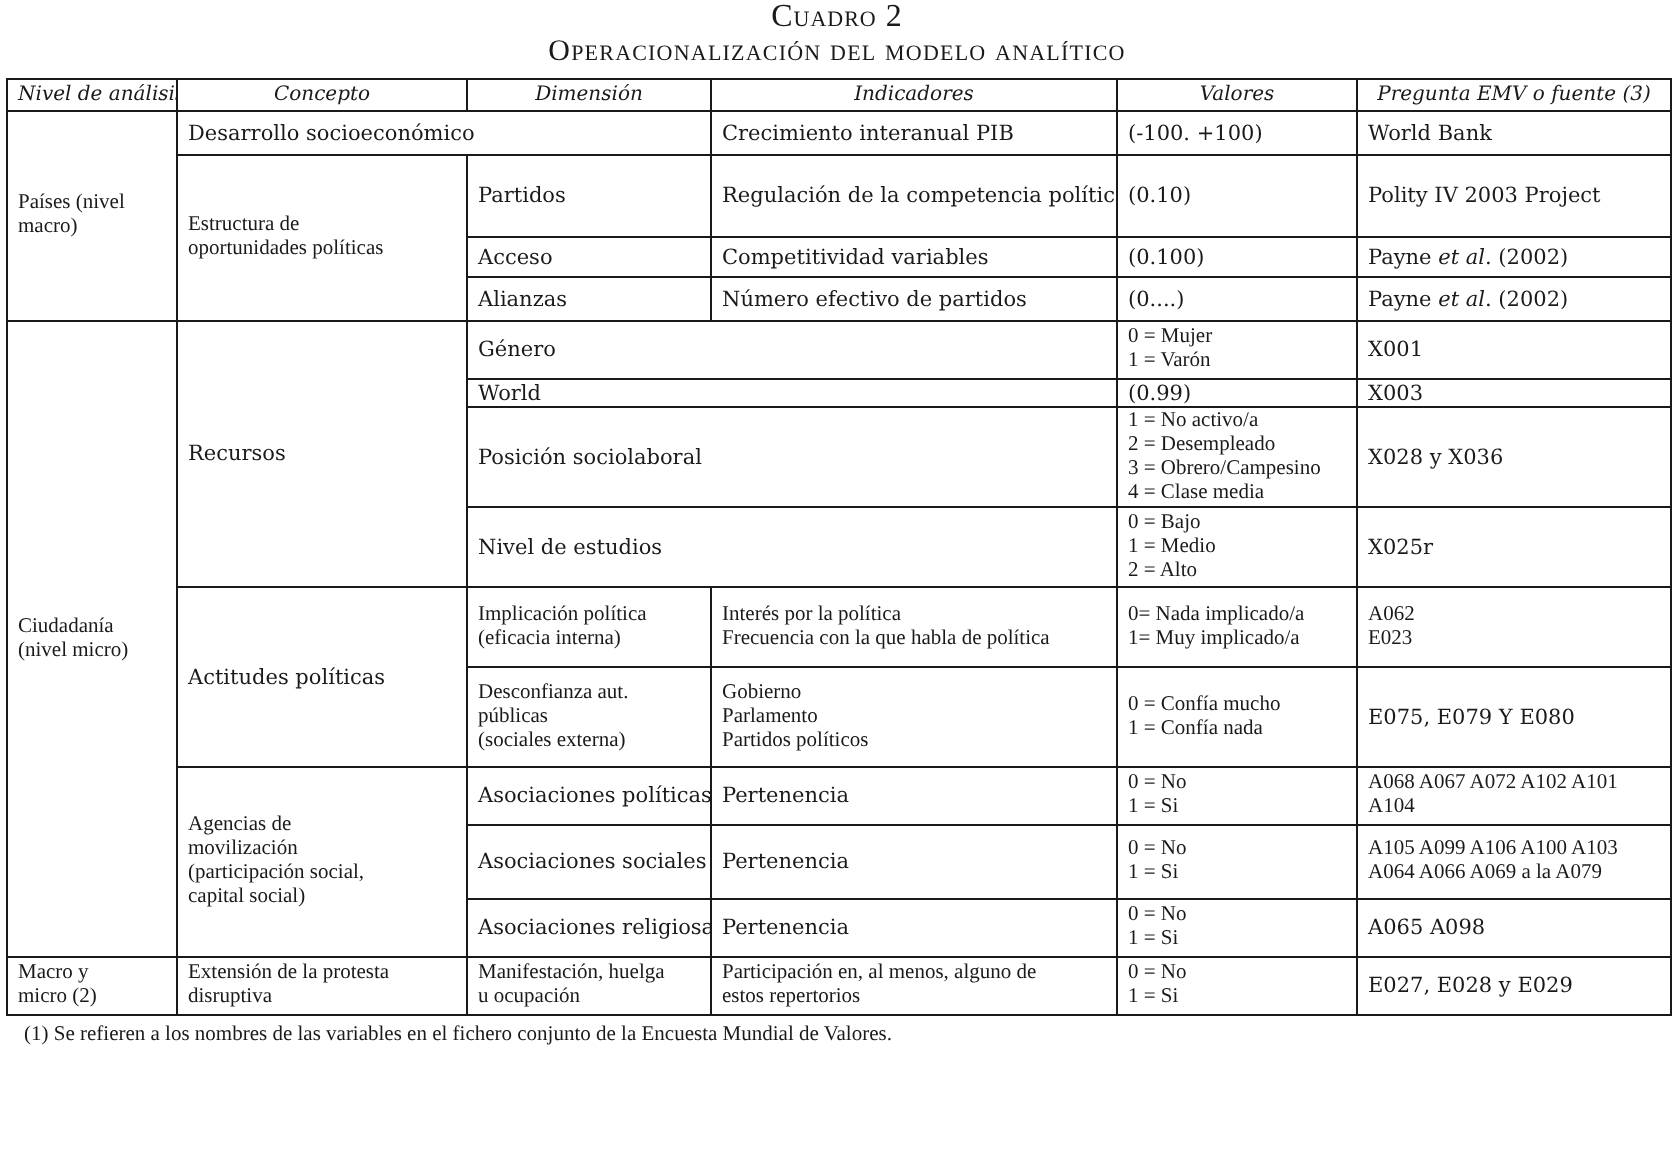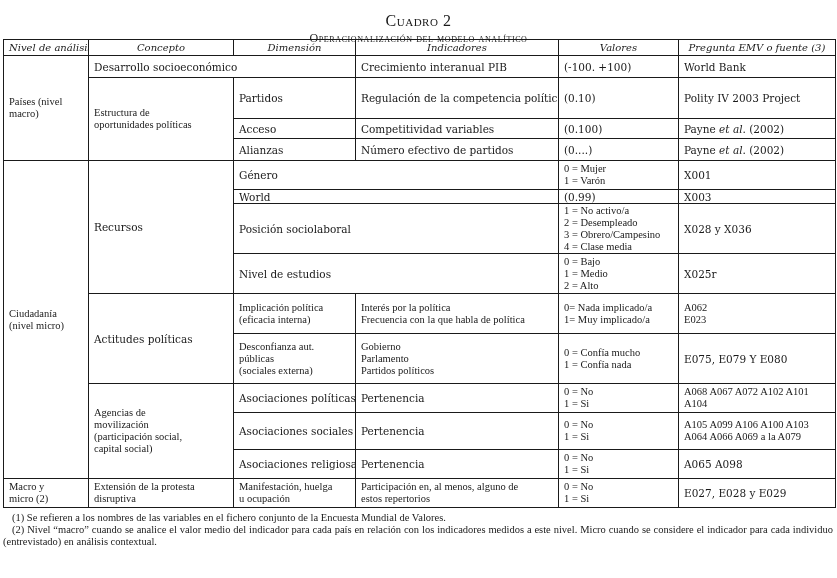--- a/index.html
+++ b/index.html
@@ -1,28 +1,28 @@
 <!DOCTYPE html>
 <html><head>
 <meta charset="utf-8">
 <style>
   html, body { margin: 0; padding: 0; background: #ffffff; }
   body {
     width: 837px; height: 578px; overflow: hidden;
     font-family: "DejaVu Serif", "Liberation Serif", serif;
     color: #1a1a1a;
   }
-  .title-block { text-align: center; padding-top: 13px; }
+  .title-block { text-align: center; padding-top: 1px; }
   .title1 {
     font-family: "Liberation Serif", serif;
     font-size: 16px; line-height: 16px; font-variant: small-caps; letter-spacing: 0.5px;
   }
   .title2 {
     font-family: "Liberation Serif", serif;
-    font-size: 12px; line-height: 18px; font-variant: small-caps; letter-spacing: 0.6px;
+    font-size: 15px; line-height: 18px; font-variant: small-caps; letter-spacing: 0.6px;
   }
   table.grid {
     position: absolute; left: 3px; top: 39px;
     width: 832px; border-collapse: collapse; table-layout: fixed;
     font-size: 10.5px; line-height: 12px;
   }
   table.grid td, table.grid th {
     border: 1px solid #1a1a1a; padding: 0 5px; vertical-align: middle;
     font-weight: normal; text-align: left; overflow: hidden; white-space: nowrap;
   }
@@ -188,14 +188,13 @@
 estos repertorios</td>
     <td class="ml">0 = No
 1 = Si</td>
     <td>E027, E028 y E029</td>
   </tr>
 </tbody>
   </table>
 
 <div class="footnotes">
   <p class="fn1">(1) Se refieren a los nombres de las variables en el fichero conjunto de la Encuesta Mundial de Valores.</p>
-  <p class="fn2">(2) Nivel “macro” cuando se analice el valor medio del indicador para cada país en relación con los indicadores medidos a este nivel. Micro cuando se considere el indicador para cada individuo (entrevistado) en análisis contextual.</p>
 </div>
 
 </body></html>

